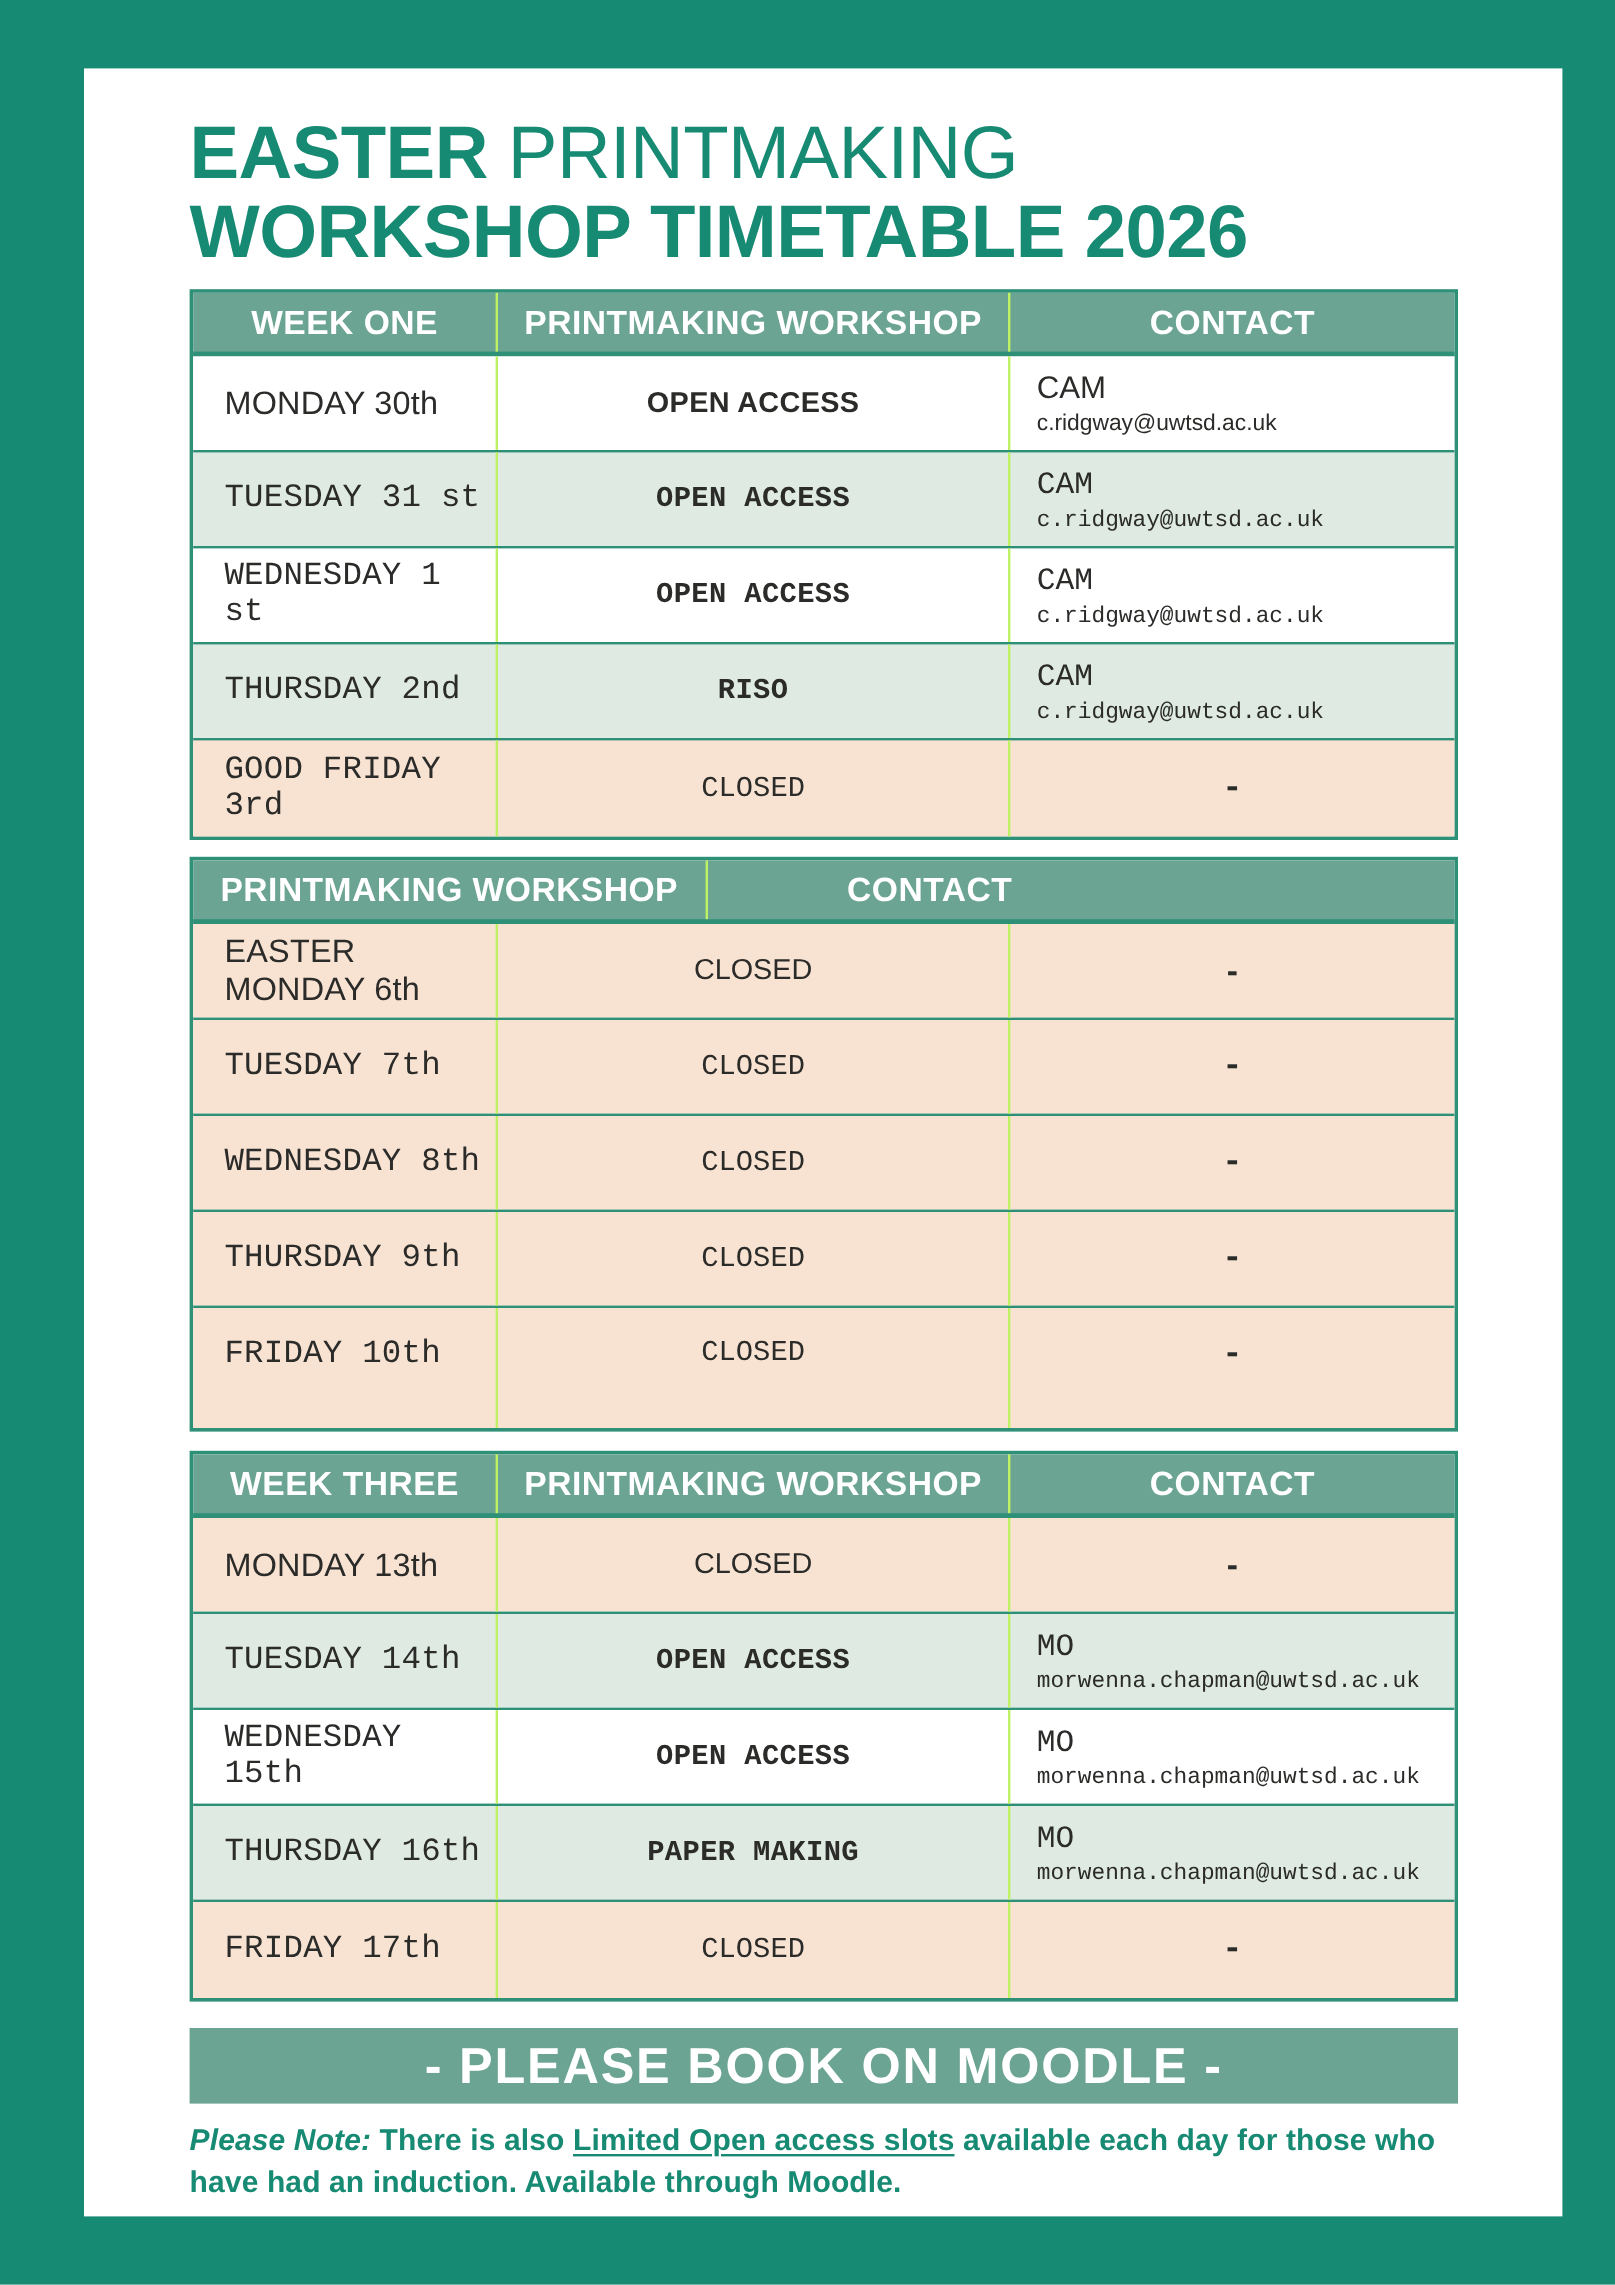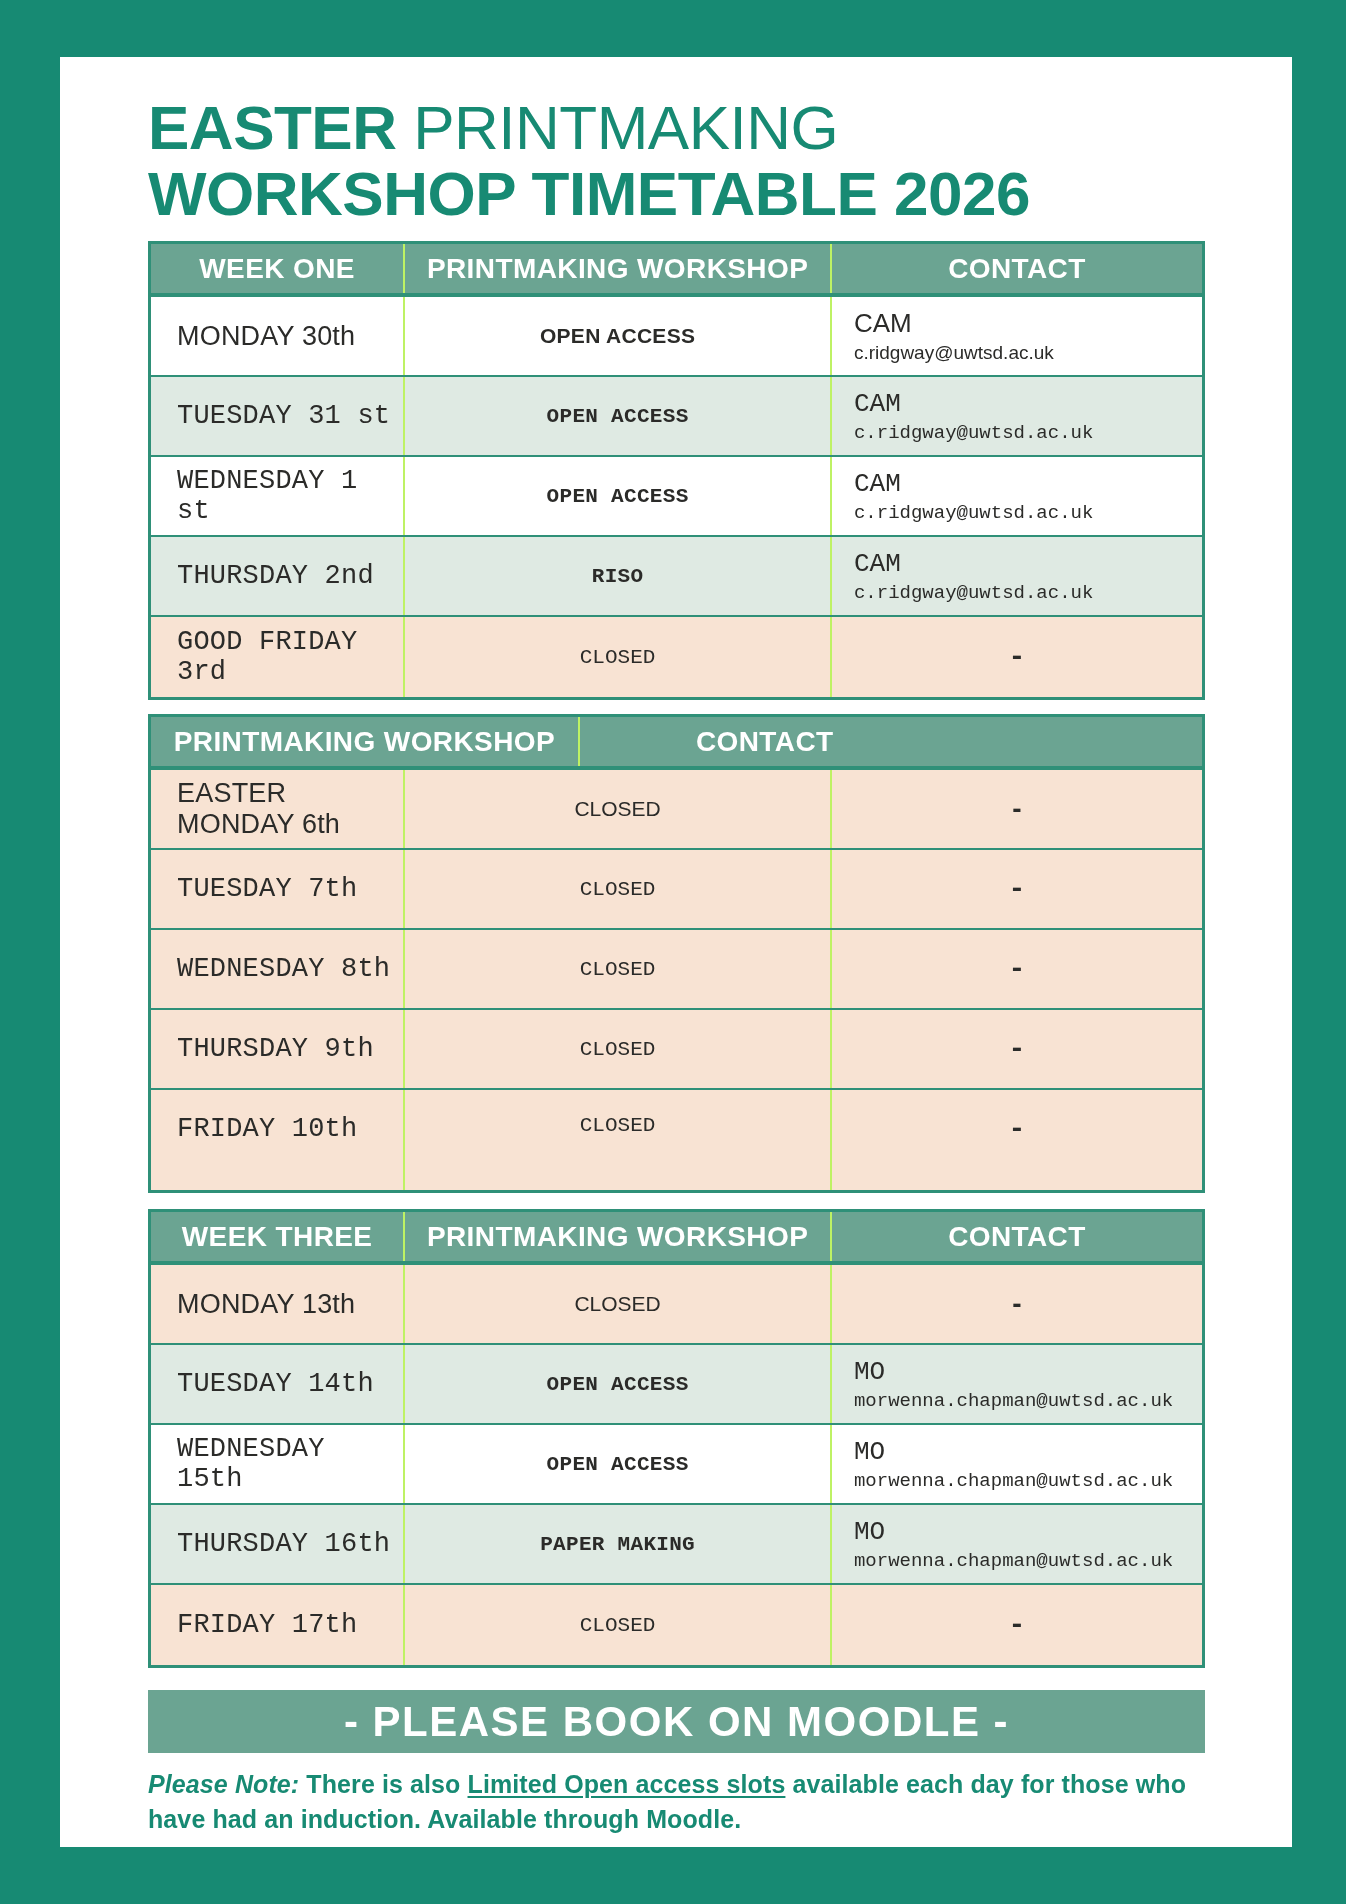--- a/index.html
+++ b/index.html
@@ -5,21 +5,21 @@
   html,body { margin:0; padding:0; }
   .page {
     position:relative;
     width:1346px; height:1904px;
     background:#178a73;
     font-family:"Liberation Sans", sans-serif;
     overflow:hidden;
   }
   .sheet {
     position:absolute;
-    left:60px; top:57px;
+    left:70px; top:57px;
     width:1232px; height:1790px;
     background:#ffffff;
     box-sizing:border-box;
     padding:38px 0 0 88px;
   }
   
   .title { color:#178a73; line-height:1.06; letter-spacing:-0.5px; }
   .title .line1 { font-size:62px; font-weight:400; }
   .title .line1 b { font-weight:700; }
   .title .line2 { font-size:62px; font-weight:700; }
@@ -48,21 +48,21 @@
   .hcell + .hcell, .cell + .cell { border-left:2px solid #bef264; }
   .trow { display:flex; min-height:78px; }
   .trow + .trow { border-top:2px solid #2f9078;font-family:Liberation Mono, monospace; }
   .trow.tall { min-height:100px; }
   .trow.last { min-height:80px; }
   .bg-white { background:#ffffff; }
   .bg-green { background:#dfeae3; }
   .bg-peach { background:#f8e3d3; }
   .cell { display:flex; align-items:center; box-sizing:border-box; color:#2b2b29; }
   .day   { padding-left:26px; font-size:27px; letter-spacing:0.2px; }
-  .workshop { justify-content:center; font-size:21px; font-weight:400; text-align:left; }
+  .workshop { justify-content:center; font-size:24px; font-weight:400; text-align:left; }
   .workshop.bold { font-weight:700; letter-spacing:0.3px; }
   .contact { flex-direction:column; align-items:flex-start; justify-content:center; padding-left:22px; }
   .contact.dash { flex-direction:row; align-items:center; justify-content:center; padding-left:0; font-size:28px; font-weight:700; }
   .cname  { font-size:26px; }
   .cemail { font-size:19px; margin-top:3px; }
   .tall .cell { align-items:flex-start; padding-top:24px; }
   .tall .contact.dash { justify-content:center; }
   
   .banner {
     width:1057px; height:63px;

